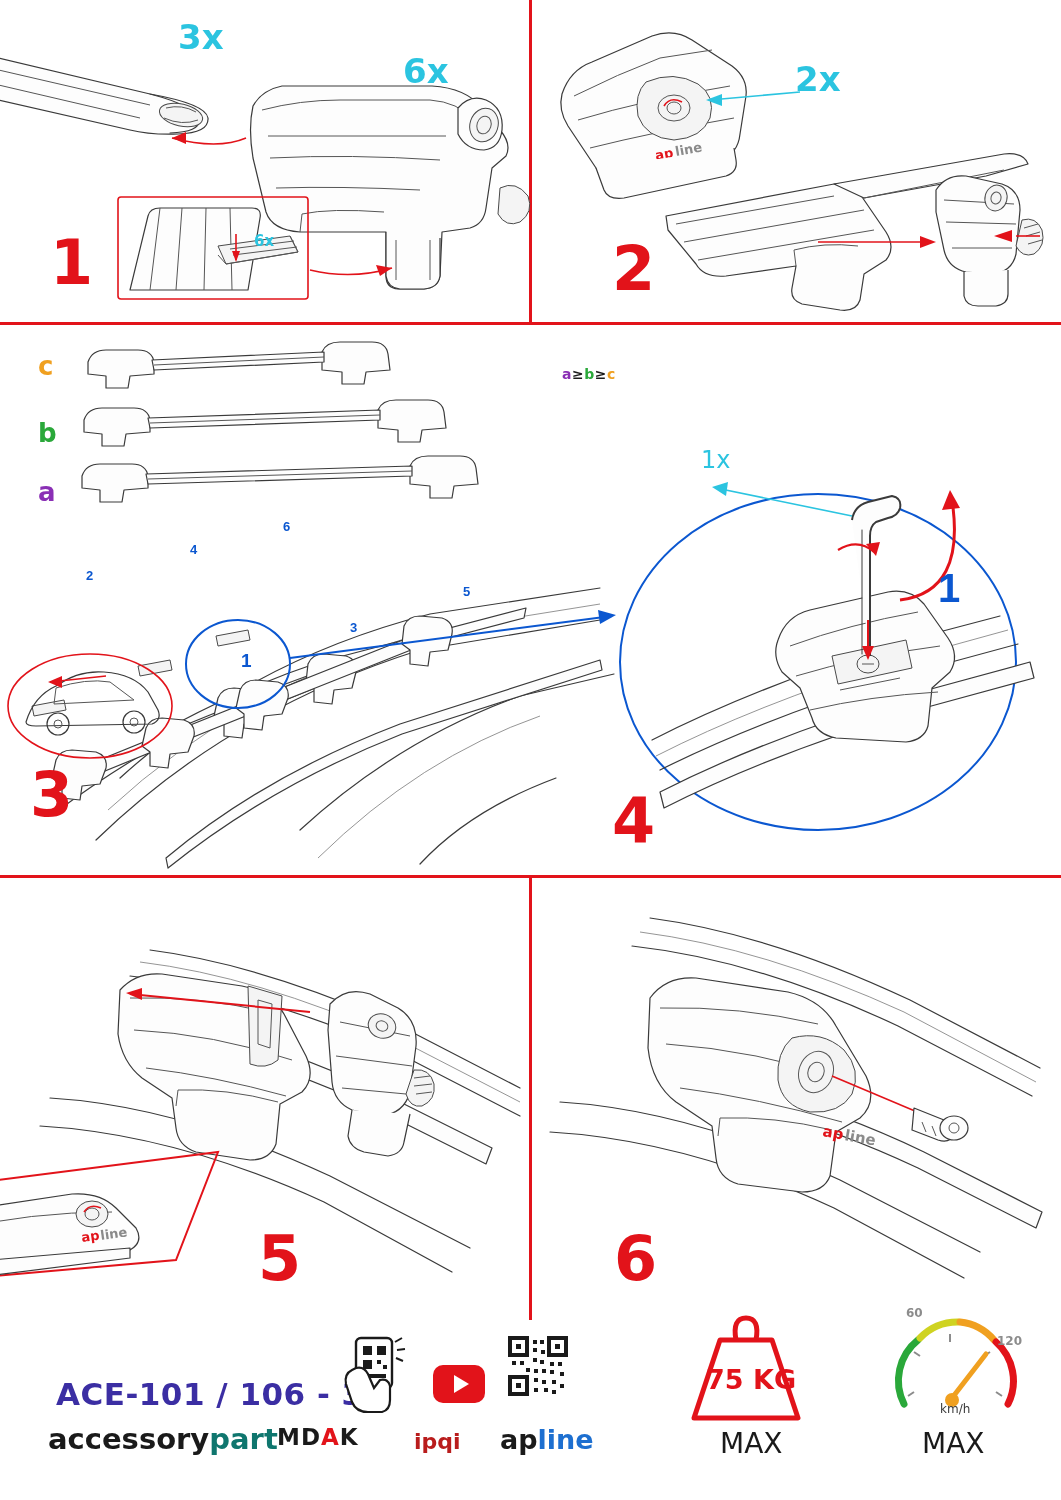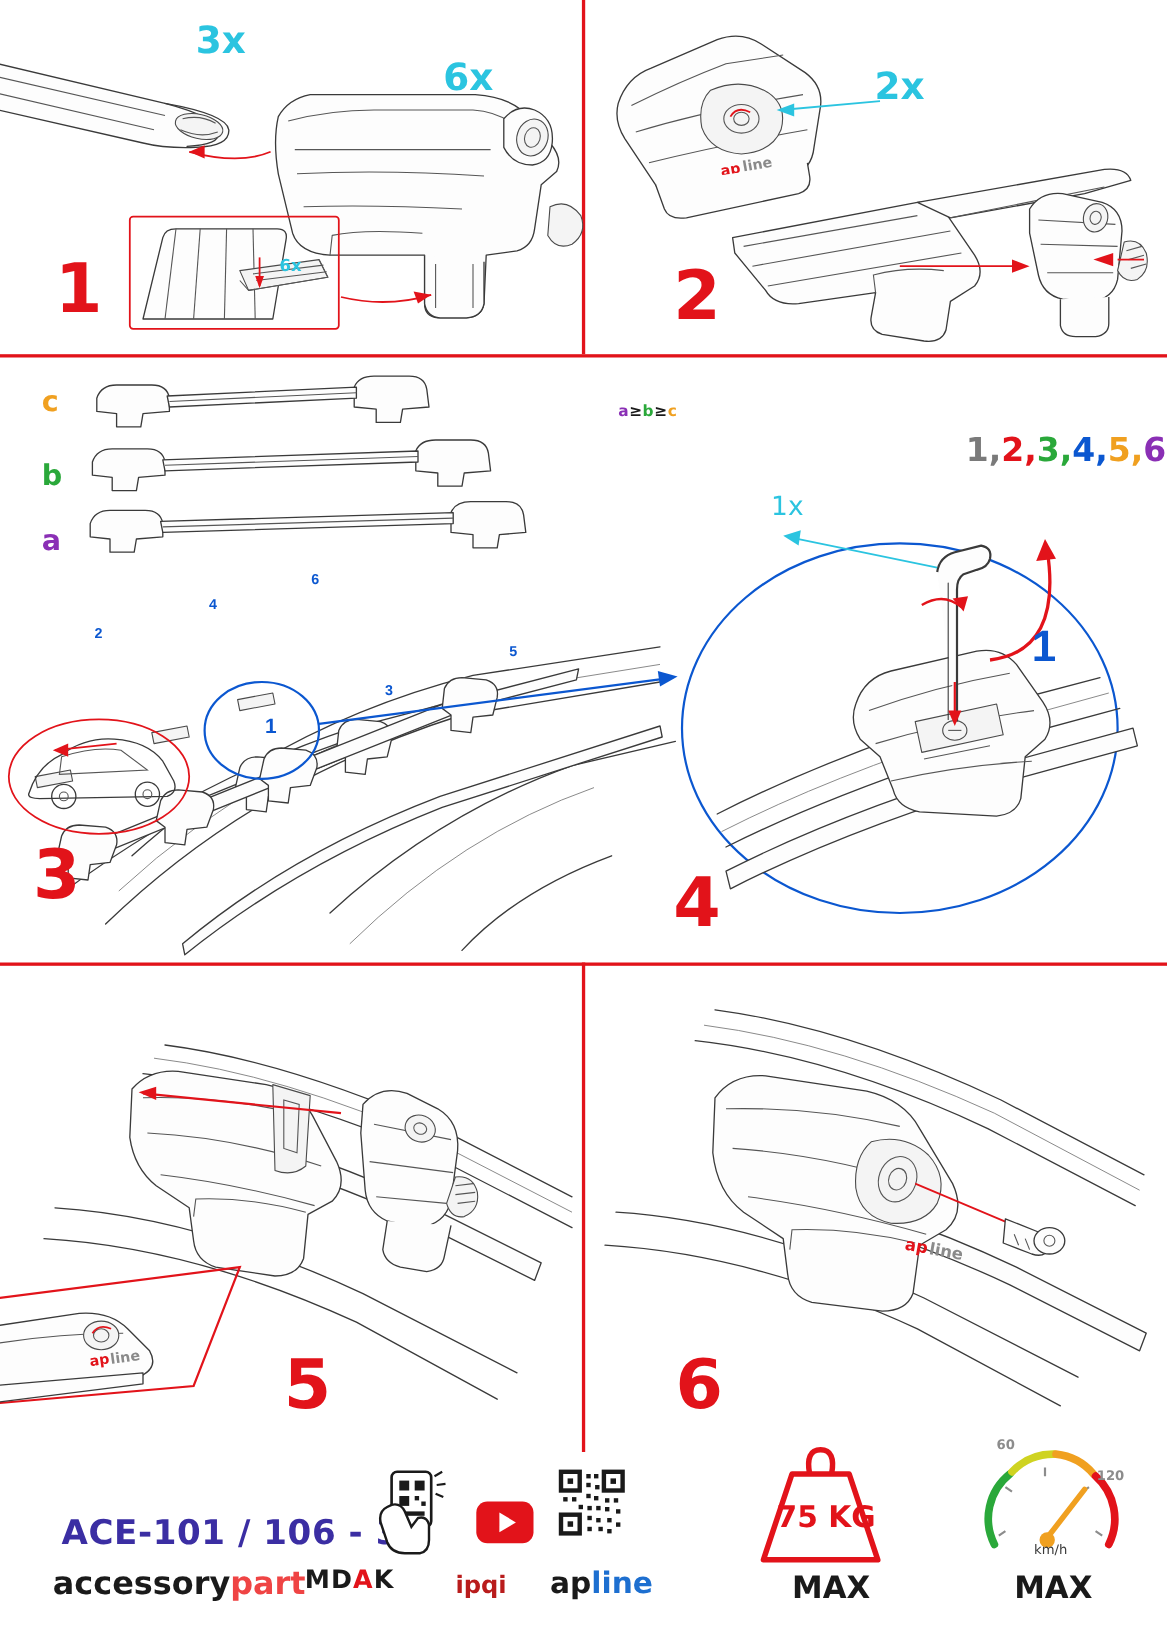--- a/index.html
+++ b/index.html
@@ -108,21 +108,21 @@
     font-size: 31px;
     font-weight: bold;
     font-family: "DejaVu Sans", sans-serif;
     letter-spacing: 0.5px;
   }
   .brandrow { position: absolute; left: 48px; top: 1422px; }
   .brand-accessorypart {
     font-size: 29px; font-weight: bold; font-family: "DejaVu Sans", sans-serif;
   }
   .brand-accessorypart .a { color: #1a1a1a; }
-  .brand-accessorypart .b { color: #ef4444; }
+  .brand-accessorypart .b { color: #0f766e; }
   .brand-mdak {
     position: absolute; left: 277px; top: 1424px;
     font-size: 23px; font-weight: bold; color: #1a1a1a;
     font-family: "DejaVu Sans", sans-serif; letter-spacing: 1px;
   }
   .brand-mdak .red { color: #e2131a; }
   .brand-ipqi {
     position: absolute; left: 414px; top: 1429px;
     font-size: 22px; font-weight: bold; color: #b91c1c;
     font-family: "DejaVu Sans", sans-serif;
@@ -130,21 +130,21 @@
   .brand-apline {
     position: absolute; left: 500px; top: 1424px;
     font-size: 27px; font-weight: bold; color: #1a1a1a;
     font-family: "DejaVu Sans", sans-serif;
   }
   .brand-apline .blue { color: #1d6fd0; }
 
   .maxlabel {
     position: absolute;
     font-size: 28px;
-    font-weight: bold;
+    font-weight: normal;
     color: #1a1a1a;
     font-family: "DejaVu Sans", sans-serif;
   }
   .weightlabel {
     position: absolute;
     font-size: 27px;
     font-weight: bold;
     color: #e2131a;
     font-family: "DejaVu Sans", sans-serif;
   }
@@ -391,23 +391,20 @@
     <path class="redline" d="M268 180 L268 214" style="stroke-width:2;"></path>
     <path fill="#e2131a" d="M268 220 L262 206 L274 206 Z"></path>
 
     <path class="redline" d="M238 110 Q258 98 274 112" style="stroke-width:2.2;"></path>
     <path fill="#e2131a" d="M276 116 L280 102 L266 104 Z"></path>
 
     <path class="redline" d="M300 160 Q366 152 352 60" style="stroke-width:3;"></path>
     <path fill="#e2131a" d="M350 50 L342 70 L360 68 Z"></path>
   </svg>
   <div class="qty-sm" style="left:701px; top:448px;">1x</div>
-  <div class="seq-big" style="left:878px; top:392px;">
-    <span style="color:#7a7a7a;">1,</span><span style="color:#e2131a;">2,</span><span style="color:#2aa83a;">3,</span><span style="color:#0b57d0;">4,</span><span style="color:#f0a020;">5,</span><span style="color:#8a2fb5;">6</span>
-  </div>
   <div class="bluenum" style="left:938px; top:568px;">1</div>
   <div class="stepnum" style="left:612px; top:790px;">4</div>
 
   <svg class="art" style="left:0px; top:890px;" width="529" height="400" viewBox="0 0 529 400">
 
     <path class="ln" d="M150 60 Q260 74 400 136 L520 198"></path>
     <path class="ln" d="M130 86 Q250 98 392 160 L520 226"></path>
     <path class="lnthin" d="M140 72 Q256 86 396 148 L520 212"></path>
     <path class="ln" d="M50 208 Q180 216 330 286 L470 358"></path>
     <path class="ln" d="M40 236 Q176 244 324 312 L452 382"></path>

